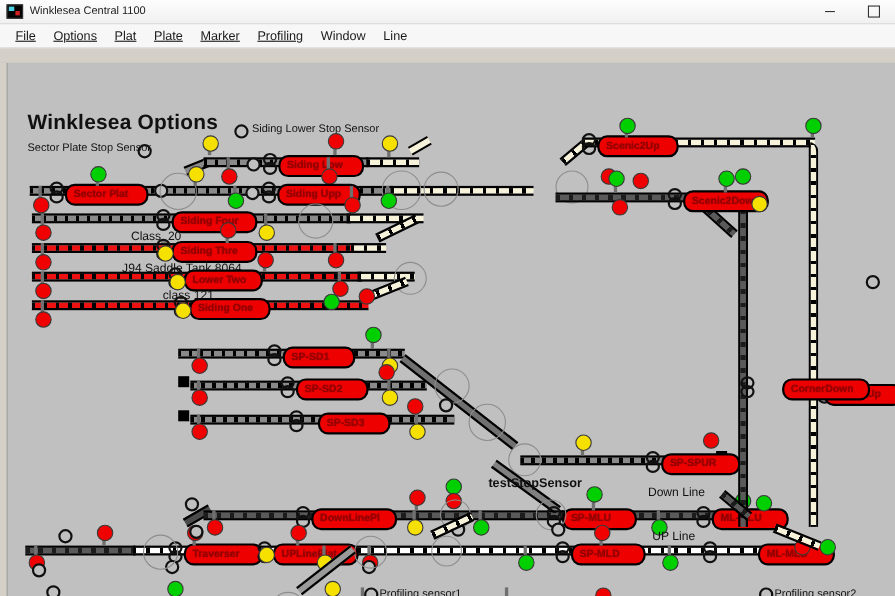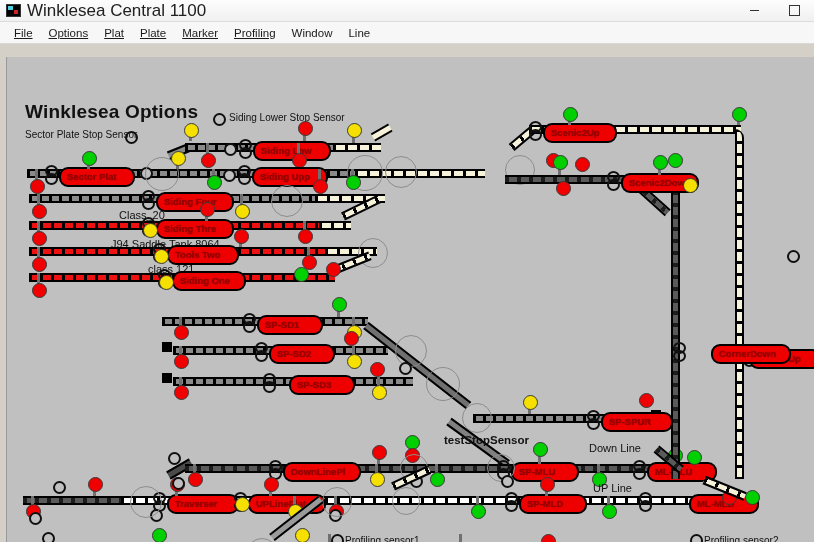--- a/index.html
+++ b/index.html
@@ -15,21 +15,21 @@
     border-bottom:1px solid #dcdcdc;
     display:flex;align-items:center;position:relative;
   }
   #app-icon{
     width:13px;height:11px;margin-left:6px;margin-right:6px;
     background:#000;position:relative;border:1px solid #333;
     flex:0 0 auto;
   }
   #app-icon:before{content:"";position:absolute;left:1px;top:1px;width:5px;height:4px;background:#4fd0e0;}
   #app-icon:after{content:"";position:absolute;left:7px;top:5px;width:4px;height:4px;background:#d02020;}
-  #title-text{font-size:17px;color:#202020;}
+  #title-text{font-size:10px;color:#202020;}
   #win-buttons{position:absolute;right:0;top:0;height:21px;display:flex;}
   .win-btn{width:40px;height:21px;display:flex;align-items:center;justify-content:center;}
   .glyph-min{width:9px;height:1px;background:#333;}
   .glyph-max{width:9px;height:9px;border:1px solid #333;}
   #menubar{
     height:21px;background:#f7f7f7;border-bottom:1px solid #d8d8d8;
     display:flex;align-items:center;padding-left:6px;
   }
   .menu-item{
     font-size:11.5px;color:#1a1a1a;padding:2px 8px;cursor:default;white-space:nowrap;
@@ -206,21 +206,21 @@
       <div class="lamp red" style="left:25px;top:174px;"></div>
       <div class="sig" style="left:198px;top:150px;height:14px;"></div>
       <div class="lamp red" style="left:193px;top:145px;"></div>
       <div class="sig" style="left:296px;top:164px;height:12px;"></div>
       <div class="lamp red" style="left:291px;top:172px;"></div>
       <div class="txt lbl-md" style="left:104px;top:181px;">J94 Saddle Tank 8064</div>
 
       <div class="trk h t-red" style="left:22px;top:190px;width:300px;"></div>
       <div class="trk h t-cream" style="left:318px;top:190px;width:52px;"></div>
       <div class="motor" style="left:146px;top:186px;"></div>
-      <div class="pill" style="left:160px;top:188px;width:56px;">Tools Two</div>
+      <div class="pill" style="left:160px;top:188px;width:56px;">Lower Two</div>
       <div class="lamp yellow" style="left:147px;top:192px;"></div>
       <div class="sig" style="left:30px;top:190px;height:12px;"></div>
       <div class="lamp red" style="left:25px;top:200px;"></div>
       <div class="sig" style="left:232px;top:176px;height:14px;"></div>
       <div class="lamp red" style="left:227px;top:172px;"></div>
       <div class="sig" style="left:300px;top:190px;height:12px;"></div>
       <div class="lamp red" style="left:295px;top:198px;"></div>
       <div class="circ" style="left:351px;top:181px;width:28px;height:28px;"></div>
       <div class="txt lbl-md" style="left:141px;top:206px;">class 121</div>
 

